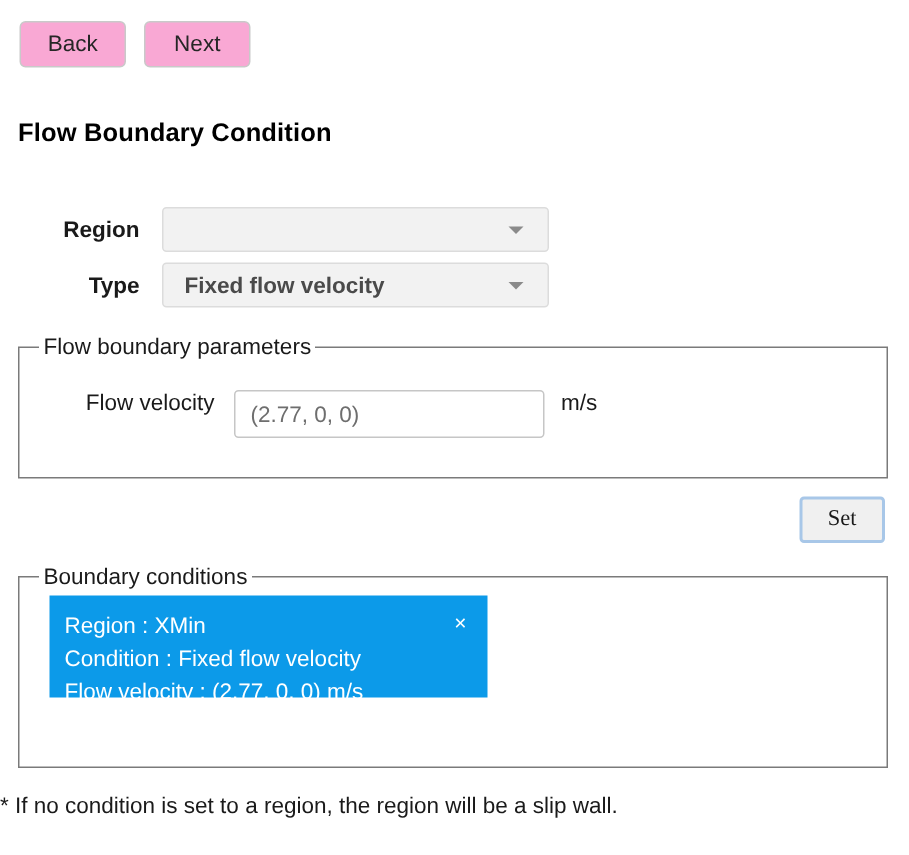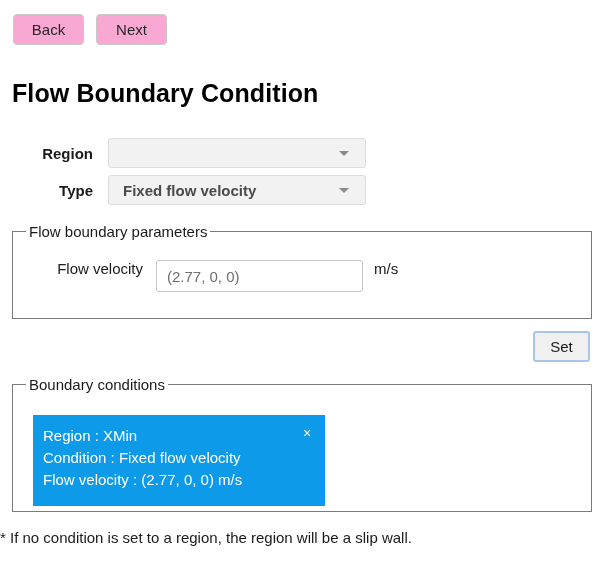--- a/index.html
+++ b/index.html
@@ -39,21 +39,21 @@
     cursor: pointer;
     box-sizing: border-box;
   }
 
   
   .page-title {
     position: absolute;
     top: 79px;
     left: 12px;
     margin: 0;
-    font-size: 25px;
+    font-size: 17px;
     font-weight: bold;
     letter-spacing: 0.1px;
     color: #000000;
   }
 
   
   .field-row {
     position: absolute;
     left: 17px;
     display: flex;
@@ -162,36 +162,36 @@
   .set-btn {
     position: absolute;
     top: 331px;
     left: 533px;
     width: 57px;
     height: 31px;
     background: #f0f0f0;
     border: 2px solid #a8c7e8;
     border-radius: 3px;
     box-sizing: border-box;
-    font-family: Liberation Sans, sans-serif;
+    font-family: Liberation Serif, serif;
     font-size: 15px;
     color: #1a1a1a;
     text-align: center;
     line-height: 27px;
     padding: 0;
     cursor: pointer;
   }
 
   
   .condition-card {
     position: absolute;
-    top: 30px;
+    top: 12px;
     left: 20px;
     width: 292px;
-    height: 91px;
+    height: 68px;
     background: #0c9ae9;
     box-sizing: border-box;
     padding: 10px 0 0 10px;
     cursor: default;
   }
   .condition-line {
     font-size: 15px;
     color: #ffffff;
     line-height: 22px;
     white-space: nowrap;

